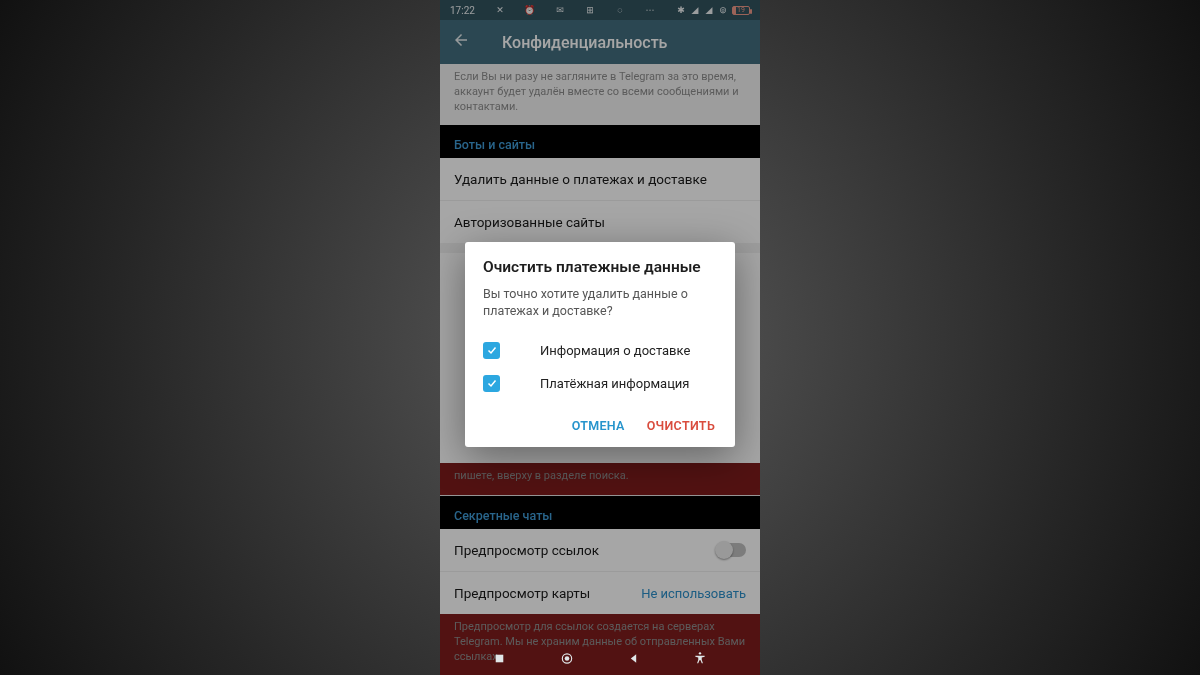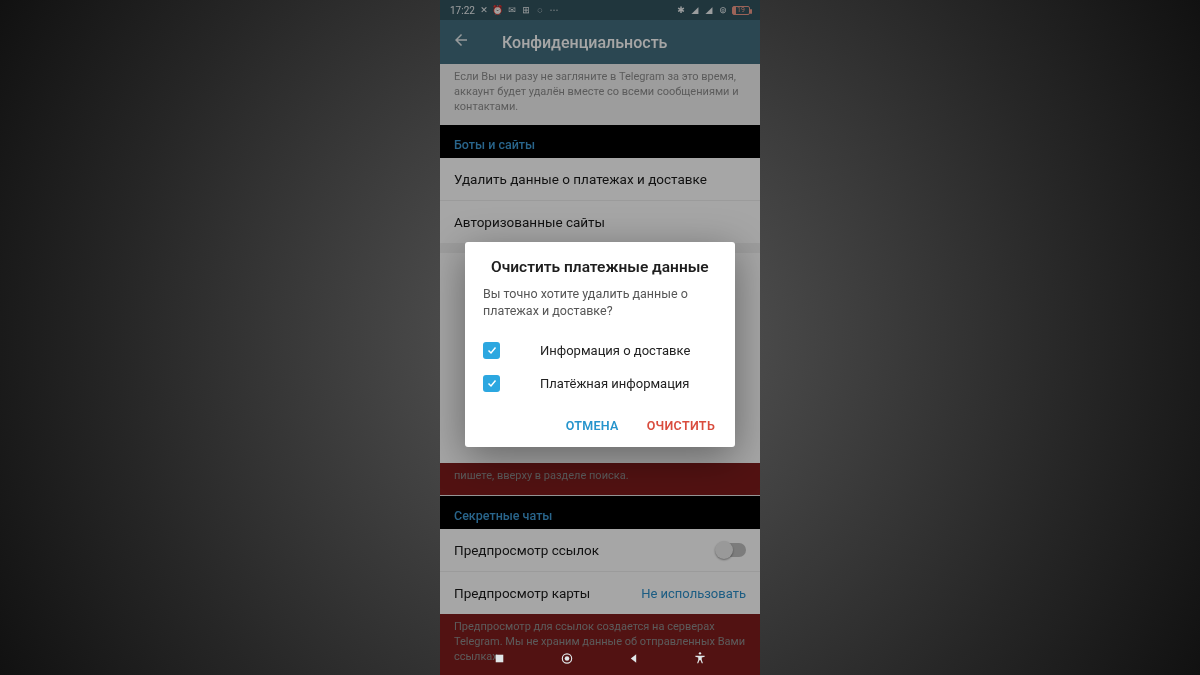--- a/index.html
+++ b/index.html
@@ -20,21 +20,21 @@
   .statusbar {
     height: 20px;
     background: #32535f;
     color: #eef2f3;
     font-size: 10px;
     display: flex;
     align-items: center;
     padding: 0 10px;
     justify-content: space-between;
   }
-  .sb-left { display:flex; gap:4px; align-items:center; }
+  .sb-left { display:flex; gap:20px; align-items:center; }
   .sb-right { display:flex; gap:4px; align-items:center; }
   .ico { width:10px; height:10px; display:inline-flex; align-items:center; justify-content:center; font-size:9px; }
 
   .battery {
     width:18px; height:9px; border:1px solid #e98; border-radius:2px; position:relative;
     display:flex; align-items:center;
   }
   .battery::after{ content:""; position:absolute; right:-3px; top:2px; width:2px; height:5px; background:#e98; border-radius:1px;}
   .battery-fill{ width:20%; height:100%; background:#e98;}
   .battery-num{font-size:7px; color:#e98; position:absolute; left:4px; top:-1px;}
@@ -105,30 +105,30 @@
   .dialog {
     position:absolute;
     left:50%; top:242px;
     transform:translateX(-50%);
     width: 270px;
     background:#fff;
     border-radius:3px;
     box-shadow: 0 10px 40px rgba(0,0,0,.4);
     padding: 16px 18px 8px;
   }
-  .dlg-title { font-size:15.5px; font-weight:600; color:#1e1e1e; margin-bottom:10px;margin-left:8px;}
+  .dlg-title { font-size:15.5px; font-weight:600; color:#1e1e1e; margin-bottom:10px;}
   .dlg-msg { font-size:12.5px; color:#565656; line-height:1.35; margin-bottom:14px;}
   .chk-row { display:flex; align-items:center; gap:12px; padding:8px 0;}
   .chk {
     width:17px; height:17px; border-radius:3px; background:#2ca7e0;
     display:flex; align-items:center; justify-content:center;
   }
   .chk svg { width:12px; height:12px; stroke:#fff; stroke-width:3; fill:none;}
   .chk-label { font-size:13px; color:#222;margin-left:28px;}
-  .dlg-actions { display:flex; justify-content:flex-end; gap:24px; padding-top:12px;}
+  .dlg-actions { display:flex; justify-content:flex-end; gap:18px; padding-top:12px;}
   .dlg-btn { font-size:12.5px; font-weight:600; letter-spacing:.3px; padding:6px 2px; cursor:pointer; background:none; border:none;}
   .dlg-btn.cancel { color:#2694cc; }
   .dlg-btn.confirm { color:#d94c3d; }
 
   
   .navbar {
     position:absolute;
     bottom:0; left:0; right:0; height:34px;
     display:flex; align-items:center; justify-content:space-evenly;
     color:#e0e6e8;

